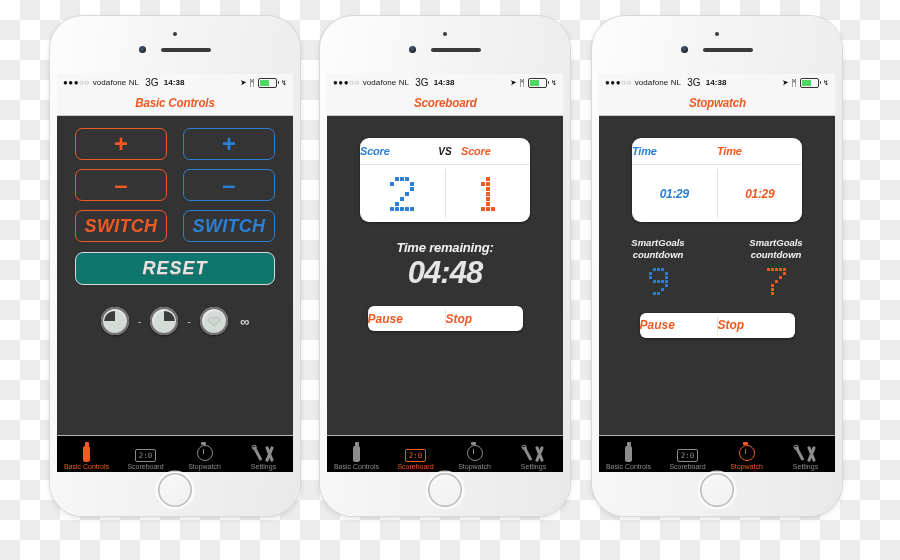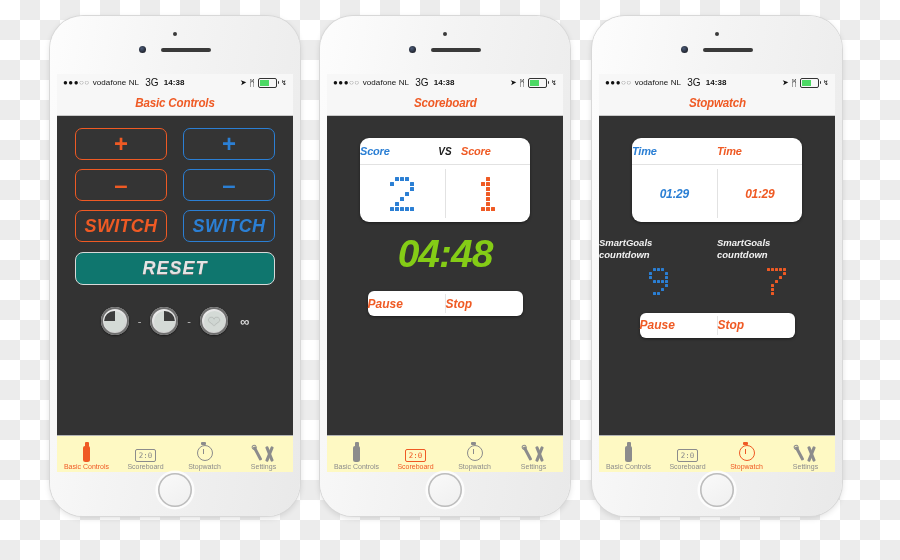--- a/index.html
+++ b/index.html
@@ -106,34 +106,34 @@
   .card-time{font-size:12px;font-weight:bold;font-style:italic;letter-spacing:-.3px;}
 
   
   .dm{display:grid;grid-template-columns:repeat(5,4px);grid-auto-rows:4px;gap:1px;}
   .dm i{display:block;width:4px;height:4px;border-radius:.5px;background:transparent;}
   .dm i.on{background:currentColor;}
   .dm.small{grid-template-columns:repeat(5,3px);grid-auto-rows:3px;}
   .dm.small i{width:3px;height:3px;}
 
   .timelabel{text-align:center;color:#f2f2f2;font-size:13px;font-weight:bold;font-style:italic;margin-top:18px;letter-spacing:-.2px;}
-  .bigtime{text-align:center;color:#84cc16;font-size:39px;font-weight:bold;font-style:italic;letter-spacing:-1px;margin-top:12px;line-height:1;}
+  .bigtime{text-align:center;color:#e5e5e5;font-size:31px;font-weight:bold;font-style:italic;letter-spacing:-1px;margin-top:2px;line-height:1;}
 
   .sg-row{display:flex;margin-top:15px;}
-  .sg-col{flex:1;text-align:left;}
+  .sg-col{flex:1;text-align:center;}
   .sg-label{color:#f3f3f3;font-size:9.5px;font-weight:bold;font-style:italic;line-height:1.25;}
   .sg-digit{display:flex;justify-content:center;margin-top:7px;}
 
   .pair-btn{margin:18px auto 0 auto;width:155px;height:25px;background:#fff;border-radius:6px;
     display:flex;align-items:center;box-shadow:0 1px 3px rgba(0,0,0,.45);}
   .pair-btn .pb{flex:1;text-align:left;color:#ef5a24;font-size:12px;font-weight:bold;font-style:italic;}
   .pair-btn .pdiv{width:1px;align-self:stretch;background:#e6e6e6;margin:3px 0;}
 
   
-  .tabbar{position:absolute;bottom:0;left:0;right:0;height:36px;background:#fef9c3;
+  .tabbar{position:absolute;bottom:0;left:0;right:0;height:36px;background:#000000;
     border-top:1px solid #b4b4b4;display:flex;}
   .tab{flex:1;display:flex;flex-direction:column;align-items:center;justify-content:flex-end;padding-bottom:2px;}
   .tab .ticon{height:19px;display:flex;align-items:flex-end;justify-content:center;}
   .tab .tlabel{font-size:7px;color:#8c8c8c;margin-top:1px;white-space:nowrap;}
   .tab.active .tlabel{color:#ef5a24;}
   .bottle{width:7px;height:16px;border-radius:2px 2px 2.5px 2.5px;background:#8c8c8c;position:relative;}
   .bottle:before{content:"";position:absolute;top:-4px;left:1.5px;width:4px;height:5px;border-radius:1px;background:#8c8c8c;}
   .tab.active .bottle,.tab.active .bottle:before{background:#ef5a24;}
   .scorebox{font-size:7.5px;border:1px solid #8c8c8c;border-radius:2px;padding:1px 3px;color:#8c8c8c;font-family:"DejaVu Sans Mono",monospace;}
   .tab.active .scorebox{border-color:#ef5a24;color:#ef5a24;}
@@ -374,20 +374,21 @@
                 <i class=""></i>
                 <i class="on"></i>
                 <i class="on"></i>
                 <i class="on"></i>
                 <i class=""></i>
               </div>
             </div>
         </div>
       </div>
 
+      <div class="timelabel">Time remaining:</div>
       <div class="bigtime">04:48</div>
 
       <div class="pair-btn">
         <div class="pb">Pause</div>
         <div class="pdiv"></div>
         <div class="pb">Stop</div>
       </div>
     </div>
 
     <div class="tabbar">

